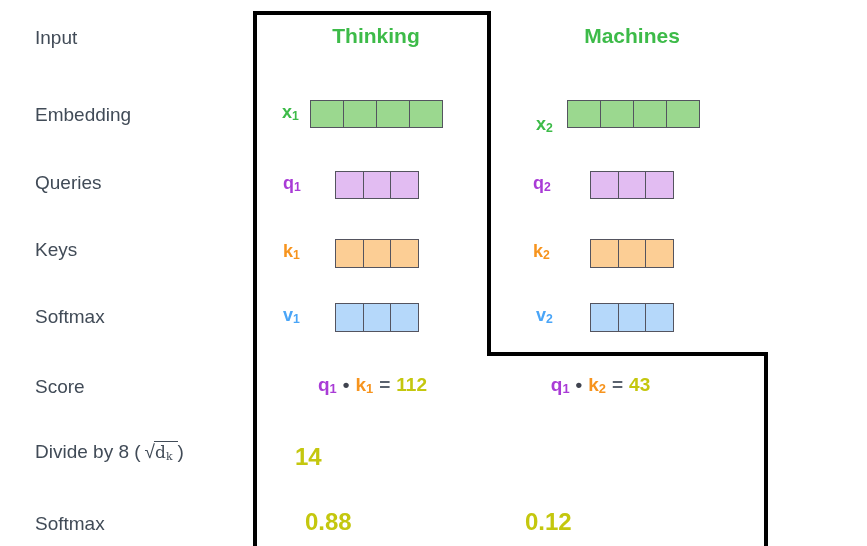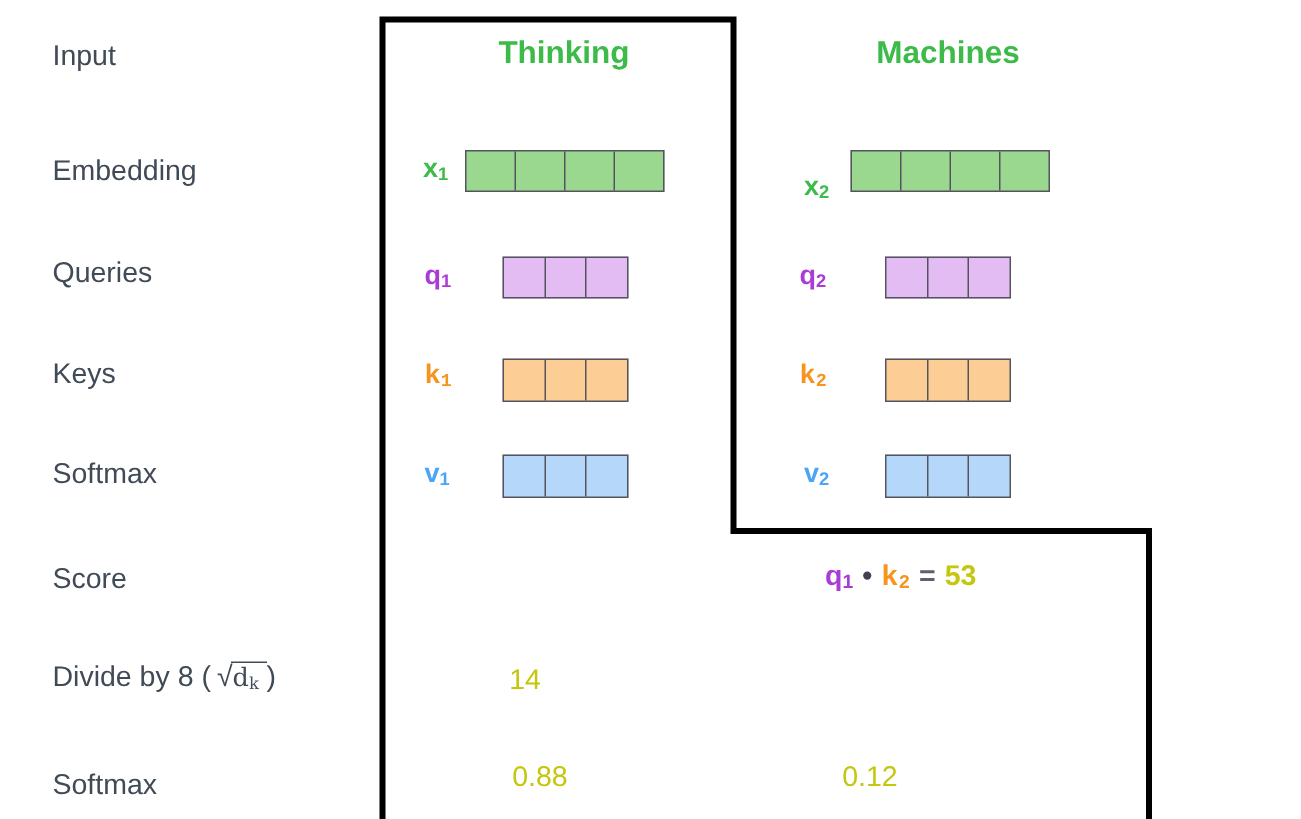--- a/index.html
+++ b/index.html
@@ -50,21 +50,21 @@
     display: flex;
     box-sizing: border-box;
     border: 1.5px solid var(--box_border, #54545f);
     z-index: 2;
   }
   .cell { flex: 1; border-left: 1.5px solid var(--box_border, #54545f); }
   .cell:first-child { border-left: none; }
 
   .c-green  { color: var(--green_text, #3dbb49); }
   .c-purple { color: var(--purple_text, #a93bd6); }
-  .c-orange { color: var(--orange_text, #f7941e); font-family: Liberation Mono, monospace; }
+  .c-orange { color: var(--orange_text, #f7941e); }
   .c-blue   { color: var(--blue_text, #4aa5f7); }
   .c-yellow { color: var(--yellow_text, #c4c70e); }
   .c-eq     { color: var(--eq_gray, #5a626e); }
   .c-dot    { color: var(--dot_dark, #3f434f); }
 
   .fill-green  { background: var(--green_fill, #9bd88f); }
   .fill-purple { background: var(--purple_fill, #e2bcf2); }
   .fill-orange { background: var(--orange_fill, #fcce95); }
   .fill-blue   { background: var(--blue_fill, #b5d8fa); }
 
@@ -74,23 +74,22 @@
     text-align: center;
     font-size: 19px;
     font-weight: 700;
     white-space: nowrap;
     z-index: 2;
   }
   .score .gap { display: inline-block; width: 6px; }
   .num {
     position: absolute;
     width: 110px;
-    text-align: center;
-    font-size: 19px;
-    font-weight: 400;
+    font-size: 24px;
+    font-weight: 700;
     z-index: 2;
   }
   .radical { white-space: nowrap; }
   .radical .rsign { margin-left: 4px; }
   .radical .radicand {
     font-family: "DejaVu Serif", serif;
     font-size: 17px;
     border-top: 1.6px solid var(--label_text, #414b57);
     padding: 0 5px 0 1px;
     margin-left: -1px;
@@ -176,22 +175,25 @@
       <div class="cell"></div>
     </div>
 
   <div class="vec-label c-blue" style="left:536px;top:305px"><span>v</span><sub>2</sub></div>
   <div class="vec-box fill-blue" style="left:590px;top:303px;width:84px;height:29px">
       <div class="cell"></div>
       <div class="cell"></div>
       <div class="cell"></div>
     </div>
 
+  <div class="score" style="left:295px;top:374px">
+    <span class="c-purple"><span>q</span><sub>1</sub></span><span class="gap"></span><span class="c-dot">•</span><span class="gap"></span><span class="c-orange"><span>k</span><sub>1</sub></span><span class="gap"></span><span class="c-eq">=</span><span class="gap"></span><span class="c-yellow">112</span>
+  </div>
   <div class="score" style="left:523px;top:374px">
-    <span class="c-purple"><span>q</span><sub>1</sub></span><span class="gap"></span><span class="c-dot">•</span><span class="gap"></span><span class="c-orange"><span>k</span><sub>2</sub></span><span class="gap"></span><span class="c-eq">=</span><span class="gap"></span><span class="c-yellow">53</span>
+    <span class="c-purple"><span>q</span><sub>1</sub></span><span class="gap"></span><span class="c-dot">•</span><span class="gap"></span><span class="c-orange"><span>k</span><sub>2</sub></span><span class="gap"></span><span class="c-eq">=</span><span class="gap"></span><span class="c-yellow">43</span>
   </div>
 
   <div class="num c-yellow" style="left:295px;top:443px">14</div>
 
   <div class="num c-yellow" style="left:305px;top:508px">0.88</div>
   <div class="num c-yellow" style="left:525px;top:508px">0.12</div>
 
 </div>
 
 </body></html>

